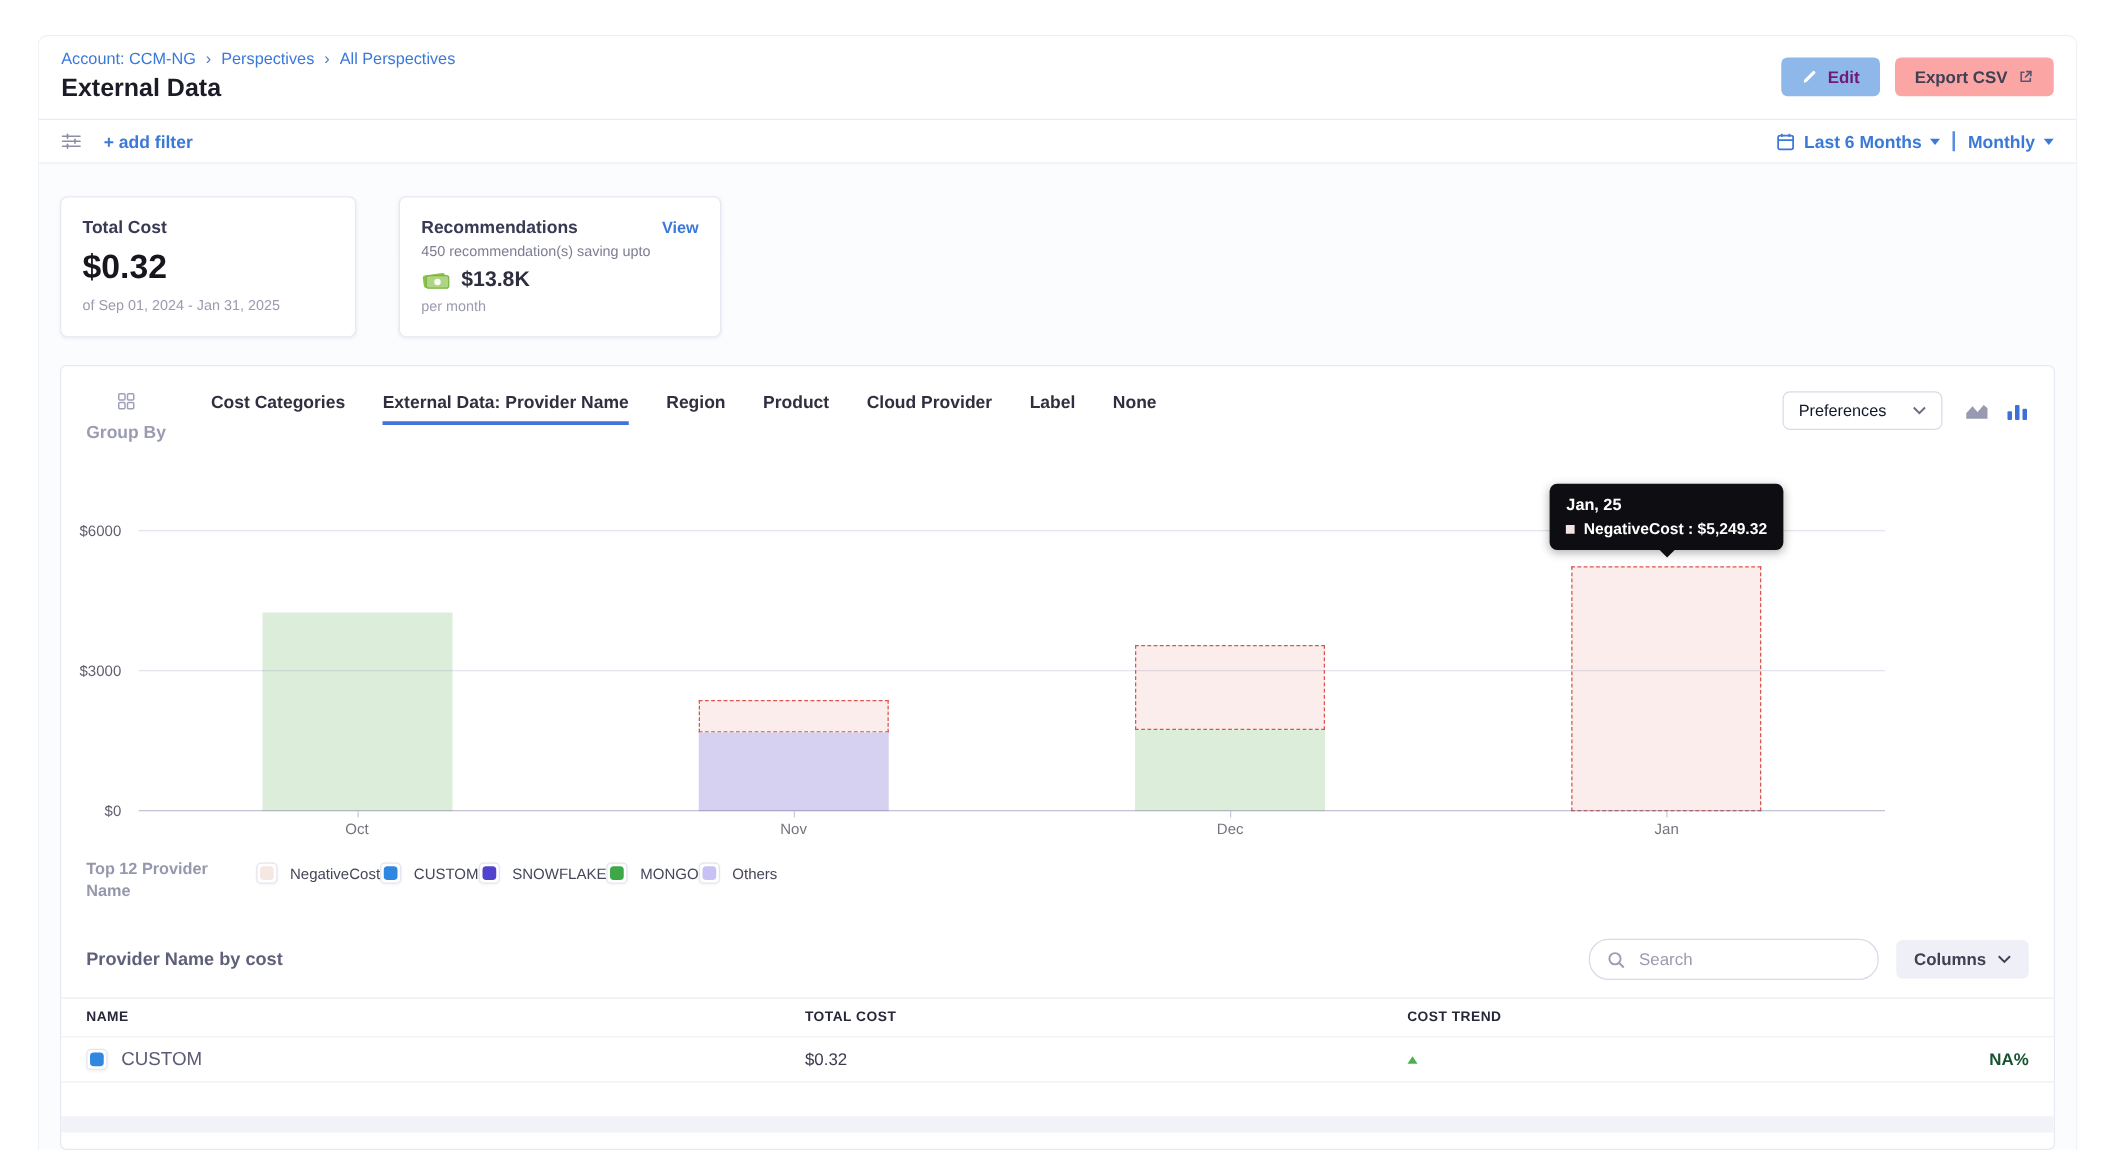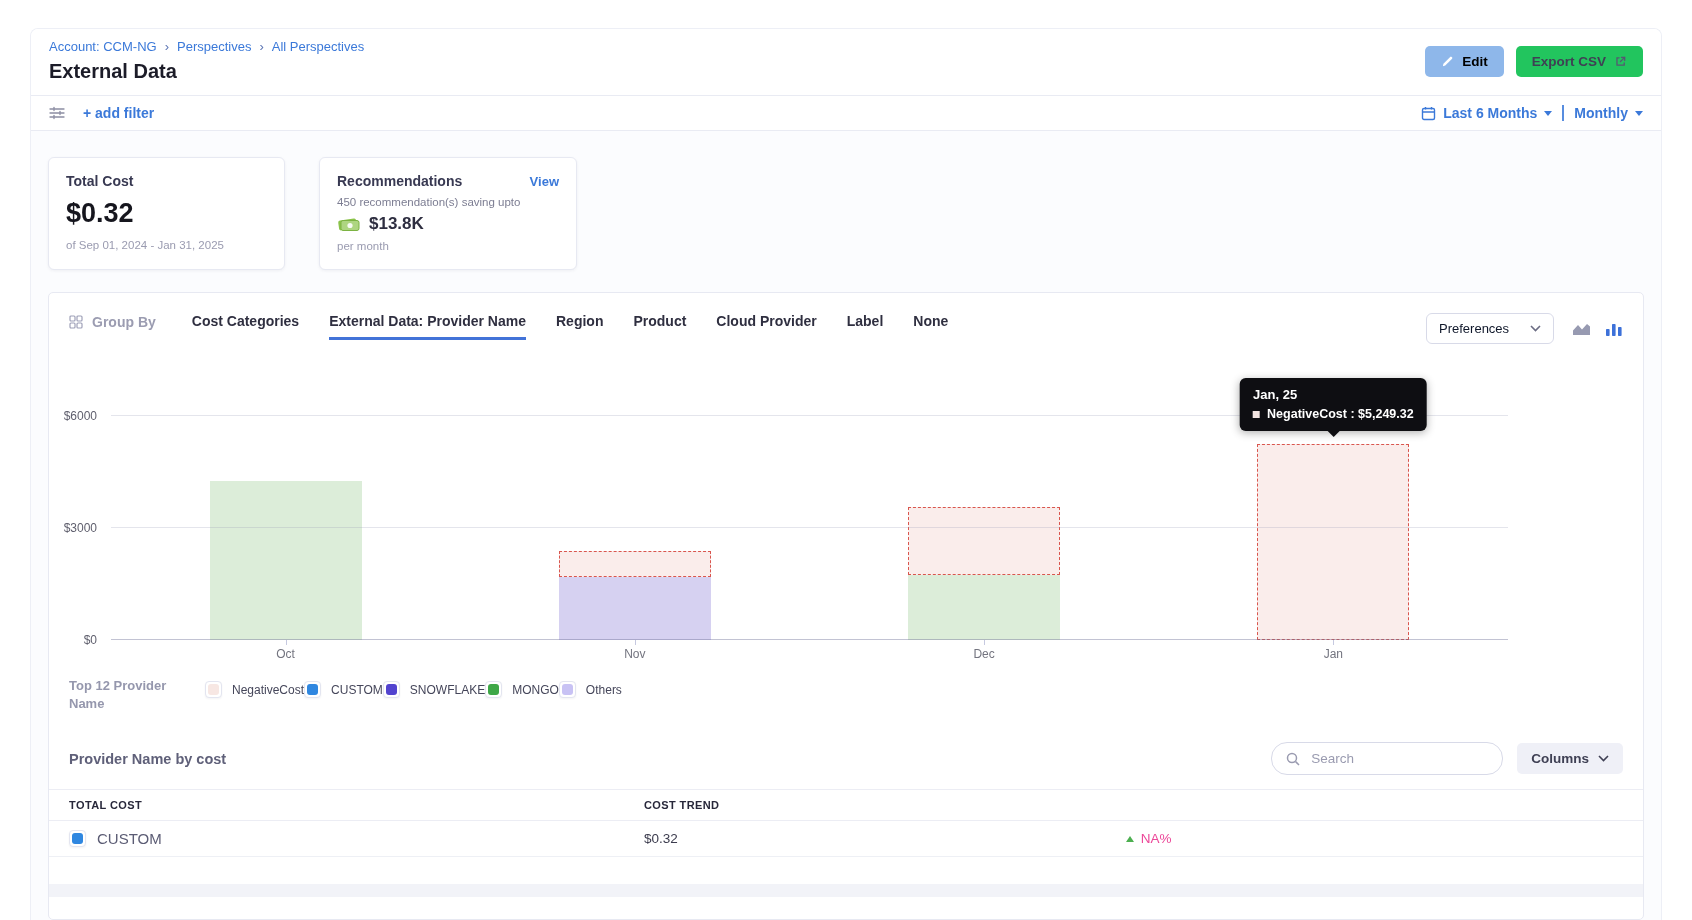--- a/index.html
+++ b/index.html
@@ -14,22 +14,22 @@
     background:#fff; display:flex; flex-direction:column; overflow:hidden;
   }
   
   .page-header { display:flex; justify-content:space-between; align-items:center; padding:10px 18px 12px; border-bottom:1px solid #e9ebf3; background:#fff; }
   .breadcrumb { font-size:13px; display:flex; gap:8px; align-items:center; margin-bottom:6px; }
   .crumb { color:#3b79d9; cursor:pointer; }
   .crumb-sep { color:#5d76b5; font-size:13px; line-height:1; }
   .page-title { font-size:20px; margin:0; color:#1c1c28; font-weight:700; }
   .header-actions { display:flex; gap:12px; align-items:center; }
   .btn { border:none; border-radius:5px; font-weight:700; font-size:13.5px; padding:8px 16px; display:flex; gap:8px; align-items:center; cursor:pointer; font-family:inherit; }
-  .btn-edit { background:#8eb7ea; color:#000000;text-align:center; }
-  .btn-export { background:#22c55e; color:#3f4054; }
+  .btn-edit { background:#8eb7ea; color:#701a75;text-align:center; }
+  .btn-export { background:#fca5a5; color:#3f4054; }
   
   .filter-bar { display:flex; justify-content:space-between; align-items:center; padding:9px 18px; border-bottom:1px solid #e9ebf3; background:#fff; }
   .filter-left { display:flex; align-items:center; gap:18px; }
   .icon-btn { display:flex; align-items:center; cursor:pointer; background:none; border:none; padding:0; }
   .add-filter { color:#3b79d9; font-weight:600; font-size:14px; cursor:pointer; }
   .time-widget { display:flex; align-items:center; color:#3b79d9; font-weight:600; font-size:14px; }
   .time-widget .lbl { margin-left:7px; cursor:pointer; }
   .caret-down { width:0; height:0; border-left:4px solid transparent; border-right:4px solid transparent; border-top:5px solid #3b79d9; display:inline-block; margin-left:7px; }
   .time-divider { width:2px; height:16px; background:#3b79d9; opacity:.85; margin:0 10px; }
   
@@ -42,21 +42,21 @@
   .card-value { font-size:27px; font-weight:700; color:#16161e; margin:9px 0 10px; }
   .card-period { font-size:11.5px; color:#9a9bb0; }
   .reco-head { display:flex; justify-content:space-between; align-items:center; }
   .view-link { color:#3b79d9; font-size:13px; font-weight:600; cursor:pointer; }
   .reco-line { font-size:11.5px; color:#7c7d92; margin-top:7px; }
   .reco-amount-row { display:flex; align-items:center; gap:8px; margin:6px 0; }
   .reco-amount { font-size:17px; font-weight:700; color:#2e2e40; }
   
   .panel { background:#fff; border:1px solid #e7e9f2; border-radius:5px; flex:1; display:flex; flex-direction:column; overflow:hidden; }
   .groupby-row { display:flex; align-items:flex-start; padding:20px 20px 0; }
-  .gb-label { display:flex; align-items:center; gap:9px; color:#9b9cb1; font-weight:600; font-size:14px; margin-right:36px; padding-top:1px; }
+  .gb-label { display:flex; align-items:center; gap:9px; color:#9b9cb1; font-weight:600; font-size:14px; margin-right:36px; padding-top:1px;flex-direction:column; }
   .gb-tabs { display:flex; gap:30px; align-items:flex-start; flex:1; }
   .gb-tab { font-size:14px; color:#2f2f40; font-weight:700; cursor:pointer; padding-bottom:8px; border-bottom:3px solid transparent; white-space:nowrap; }
   .gb-tab.active { font-weight:700; border-bottom-color:#4273d8; }
   .gb-right { display:flex; align-items:center; gap:18px; }
   .preferences { display:flex; align-items:center; justify-content:space-between; width:128px; border:1px solid #d8dae8; border-radius:6px; padding:7px 12px; font-size:13px; color:#0f172a; background:#fff; cursor:pointer; }
   .chart-toggle { display:flex; gap:14px; align-items:center; }
   
   .chart-wrap { margin-top:26px; }
   .plot { position:relative; height:270px; margin:0 135px 0 62px; }
   .gridline { position:absolute; left:0; right:0; height:1px; background:rgba(148,150,178,.25); z-index:3; }
@@ -85,21 +85,21 @@
   .table-toolbar { display:flex; justify-content:space-between; align-items:center; padding:0 20px; margin-top:30px; }
   .table-title { font-size:14.5px; font-weight:700; color:#5f6079; }
   .toolbar-right { display:flex; gap:14px; align-items:center; }
   .search-box { display:flex; align-items:center; gap:9px; border:1px solid #d8dae8; border-radius:16px; padding:7px 14px; width:232px; background:#fff; }
   .search-box input { border:none; outline:none; font-size:13.5px; color:#3c3c4e; width:100%; font-family:inherit; background:transparent; }
   ::placeholder { color:#9a9bb0; }
   .columns-btn { display:flex; align-items:center; gap:9px; background:#eff0f7; border:none; border-radius:5px; padding:8px 14px; font-size:13.5px; font-weight:600; color:#3f4054; cursor:pointer; font-family:inherit; }
   .table-head { display:grid; grid-template-columns:37% 31% 32%; padding:9px 20px; border-top:1px solid #ecedf4; border-bottom:1px solid #ecedf4; margin-top:14px; font-size:11px; font-weight:700; letter-spacing:.4px; color:#27273a; }
   .table-row { display:grid; grid-template-columns:37% 31% 32%; padding:9px 20px; border-bottom:1px solid #eef0f5; align-items:center; font-size:13.5px; color:#3c3c4e; background:#fff; cursor:pointer; }
   .cell-name { display:flex; align-items:center; gap:11px; font-size:15px; color:#5b5c74; }
-  .cell-trend { display:flex; align-items:center; gap:7px; color:#ec4899; font-weight:400; }
+  .cell-trend { display:flex; align-items:center; gap:7px; color:#14532d; font-weight:700;justify-content:space-between; }
   .tri-up { width:0; height:0; border-left:4.5px solid transparent; border-right:4.5px solid transparent; border-bottom:6px solid #4caf50; }
   .footer-strip { margin-top:27px; height:13px; background:#f2f3f8; }
 </style>
 </head>
 <body>
 
 <div class="frame">
 
   <header class="page-header">
     <div>
@@ -348,20 +348,21 @@
             <span style="display:flex">
               <svg width="11" height="7" viewBox="0 0 11 7" fill="none" stroke="#3f4054" stroke-width="1.6">
                   <path d="M1 1l4.5 4.5L10 1"></path>
                 </svg>
             </span>
           </button>
         </div>
       </div>
 
       <div class="table-head" id="table-head">
+          <div>NAME</div>
           <div>TOTAL COST</div>
           <div>COST TREND</div>
         </div>
       <div id="table-body">
           <div class="table-row">
             <div class="cell-name">
               <span class="swatch-box">
                 <span class="swatch" style="background: rgb(47, 135, 224);"></span>
               </span>
               <span>CUSTOM</span>

